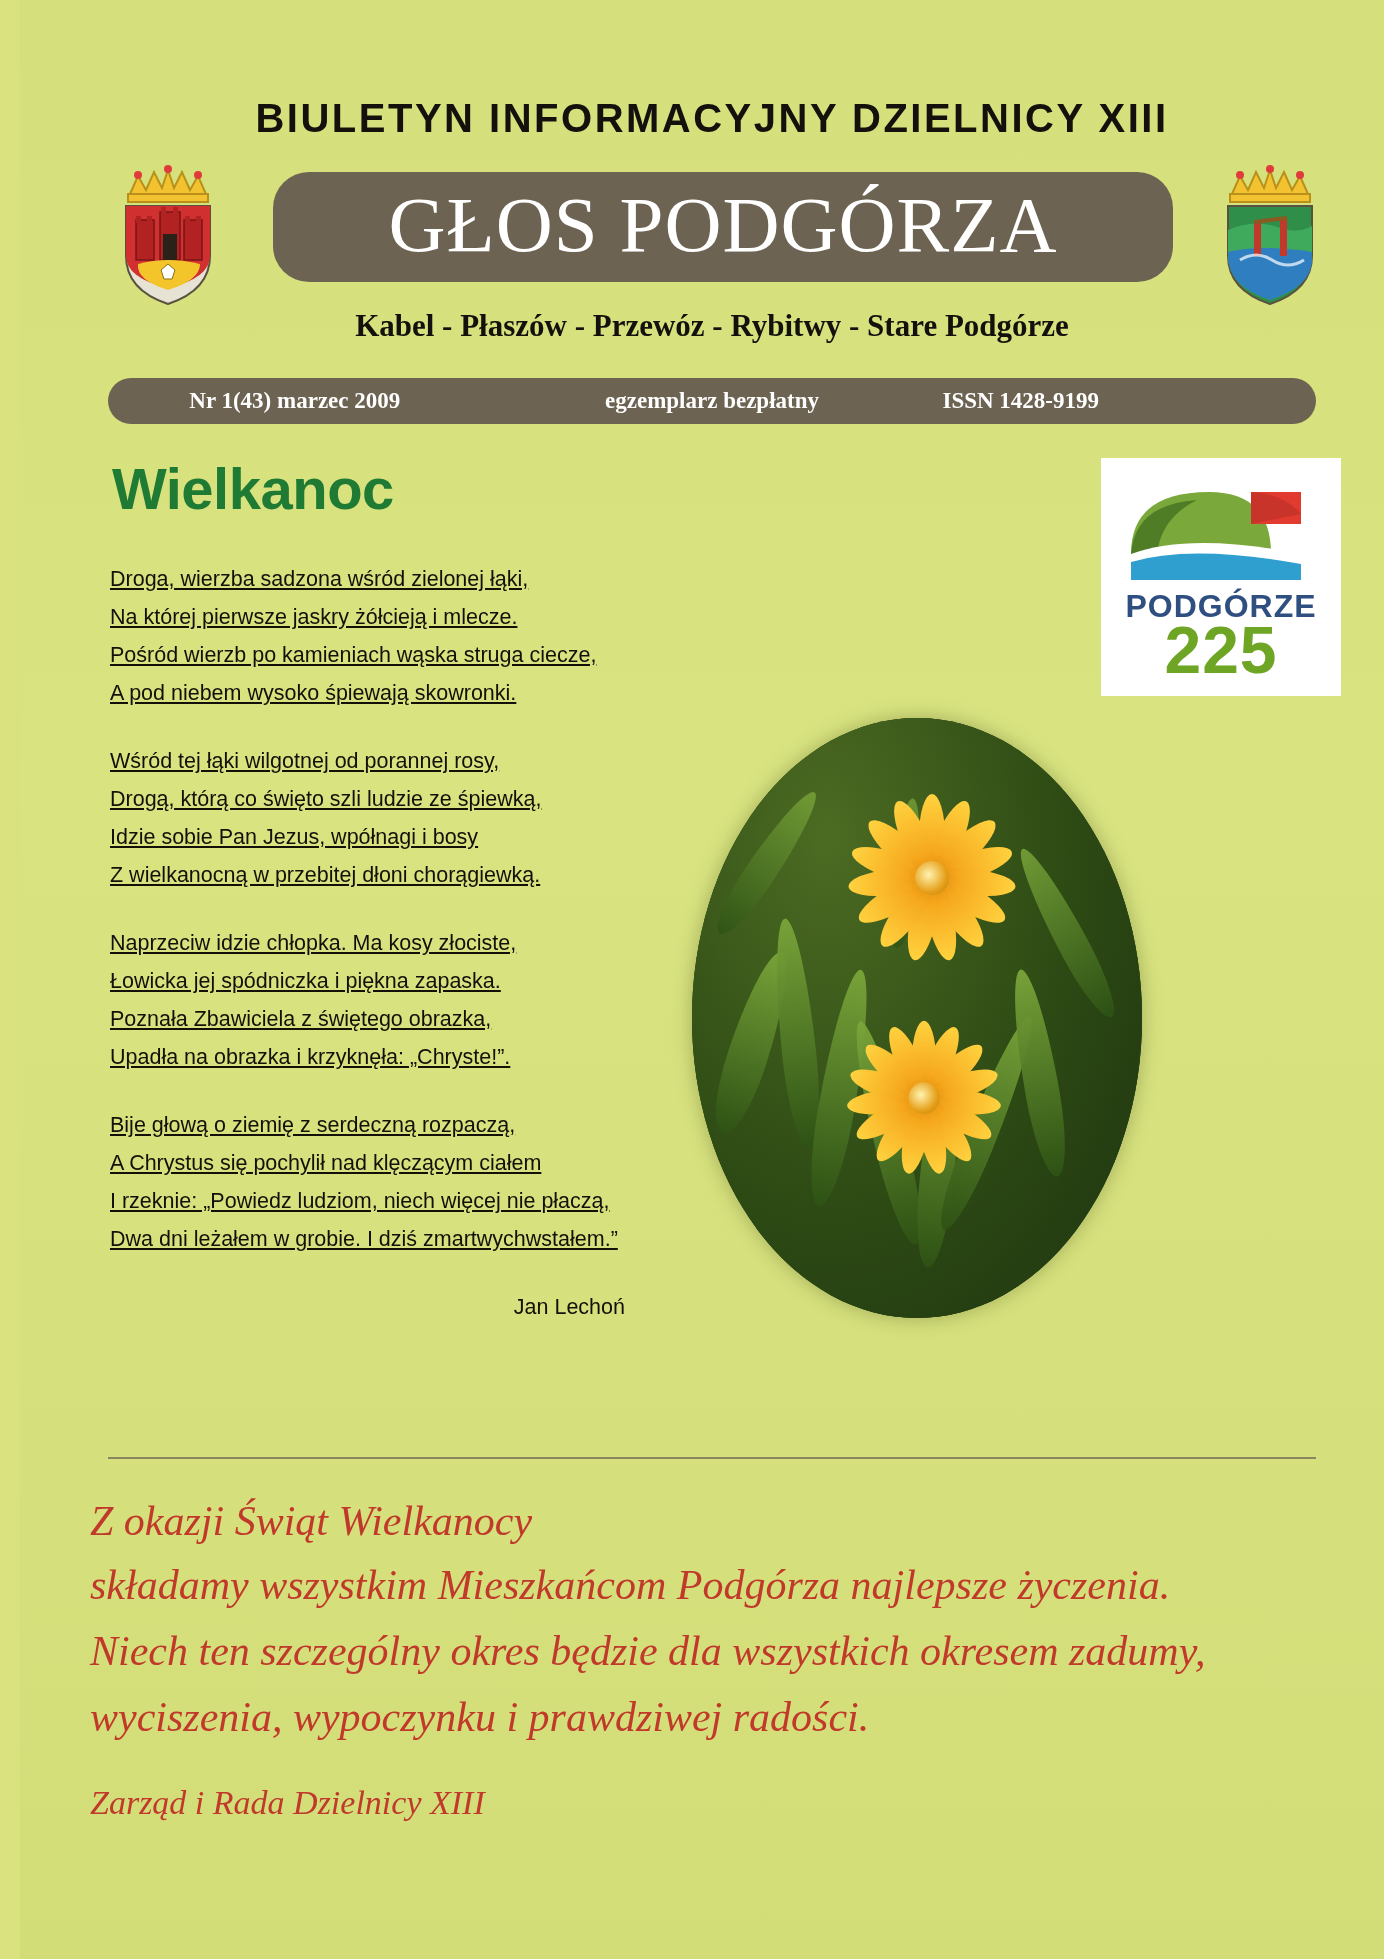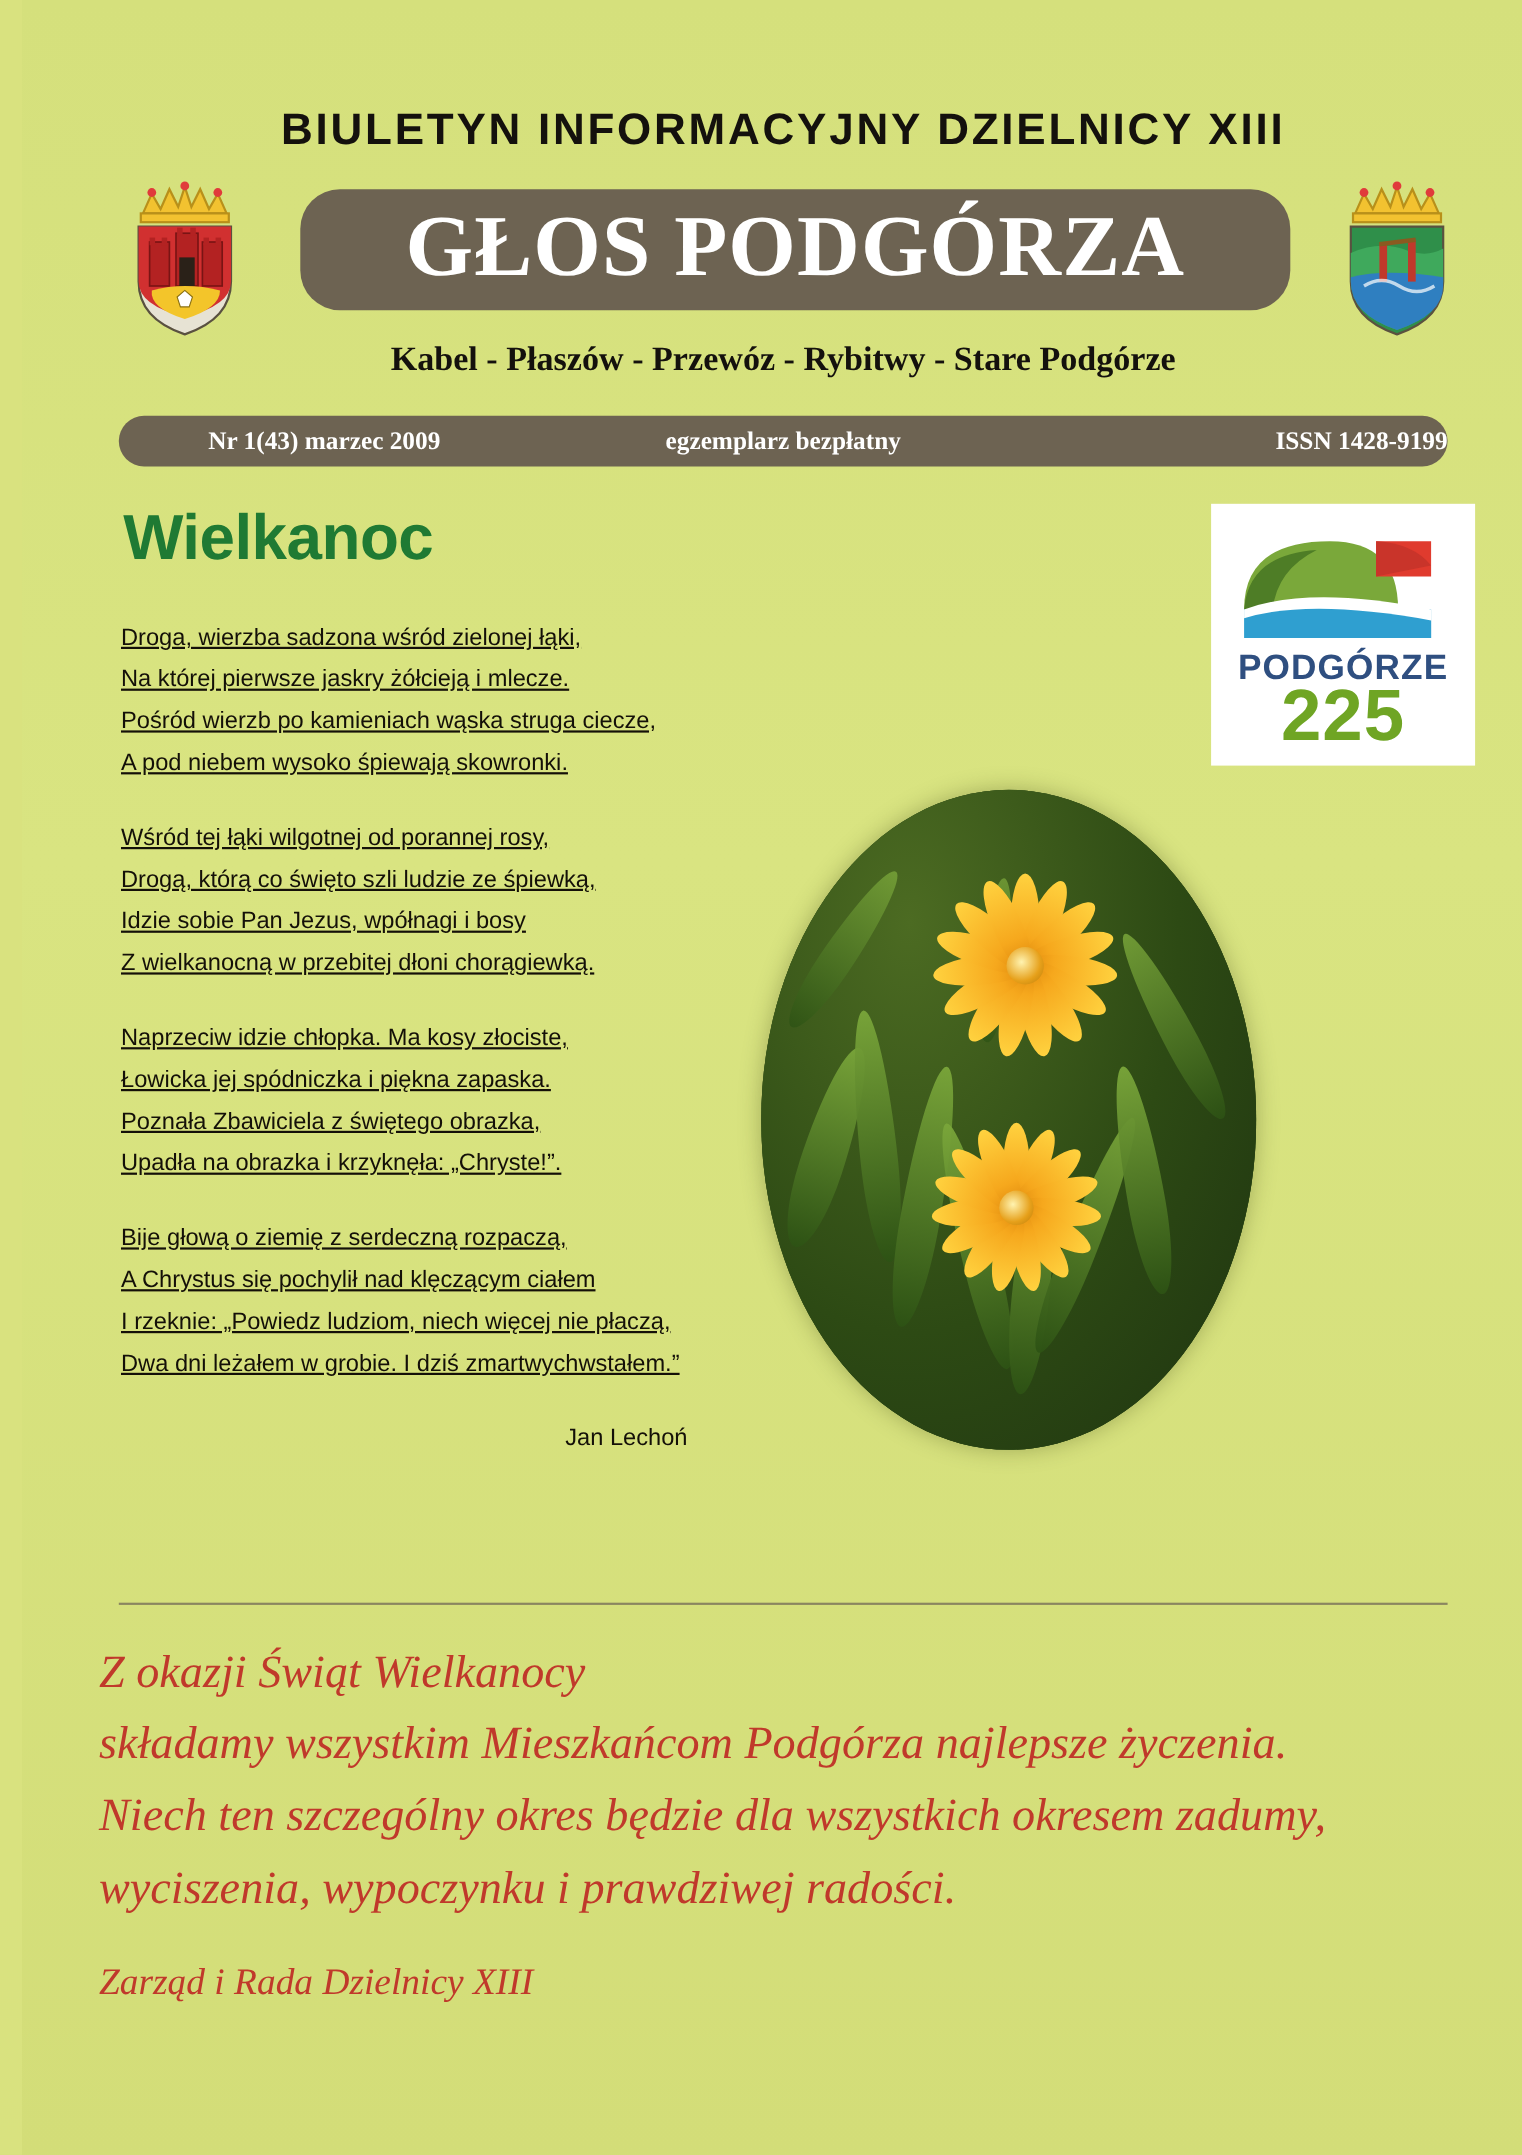--- a/index.html
+++ b/index.html
@@ -39,21 +39,21 @@
     width: 900px;
     height: 110px;
     background: #6d6352;
     border-radius: 36px;
     display: flex;
     align-items: center;
     justify-content: center;
   }
   .title-bar .title-text {
     font-family: "Liberation Serif", serif;
-    font-weight: bold;
+    font-weight: normal;
     color: #ffffff;
     font-size: 79px;
     letter-spacing: 1px;
     line-height: 1;
     padding-bottom: 6px;
     text-align: right;
   }
   .subtitle {
     position: absolute;
     top: 308px;
@@ -87,21 +87,21 @@
     display: flex;
     align-items: center;
     color: #ffffff;
     font-family: "Liberation Serif", serif;
     font-weight: bold;
     font-size: 23px;
     gap: 38px;
   }
   .info-bar .ib-left { width: 33%; text-align: center; }
   .info-bar .ib-mid { width: 34%; text-align: center; }
-  .info-bar .ib-right { width: 33%; text-align: right; }
+  .info-bar .ib-right { width: 33%; text-align: left; }
 
   
   .headline {
     position: absolute;
     left: 92px;
     top: 455px;
     font-size: 58px;
     font-weight: bold;
     color: #1f7a33;
     font-family: "Liberation Sans", sans-serif;

